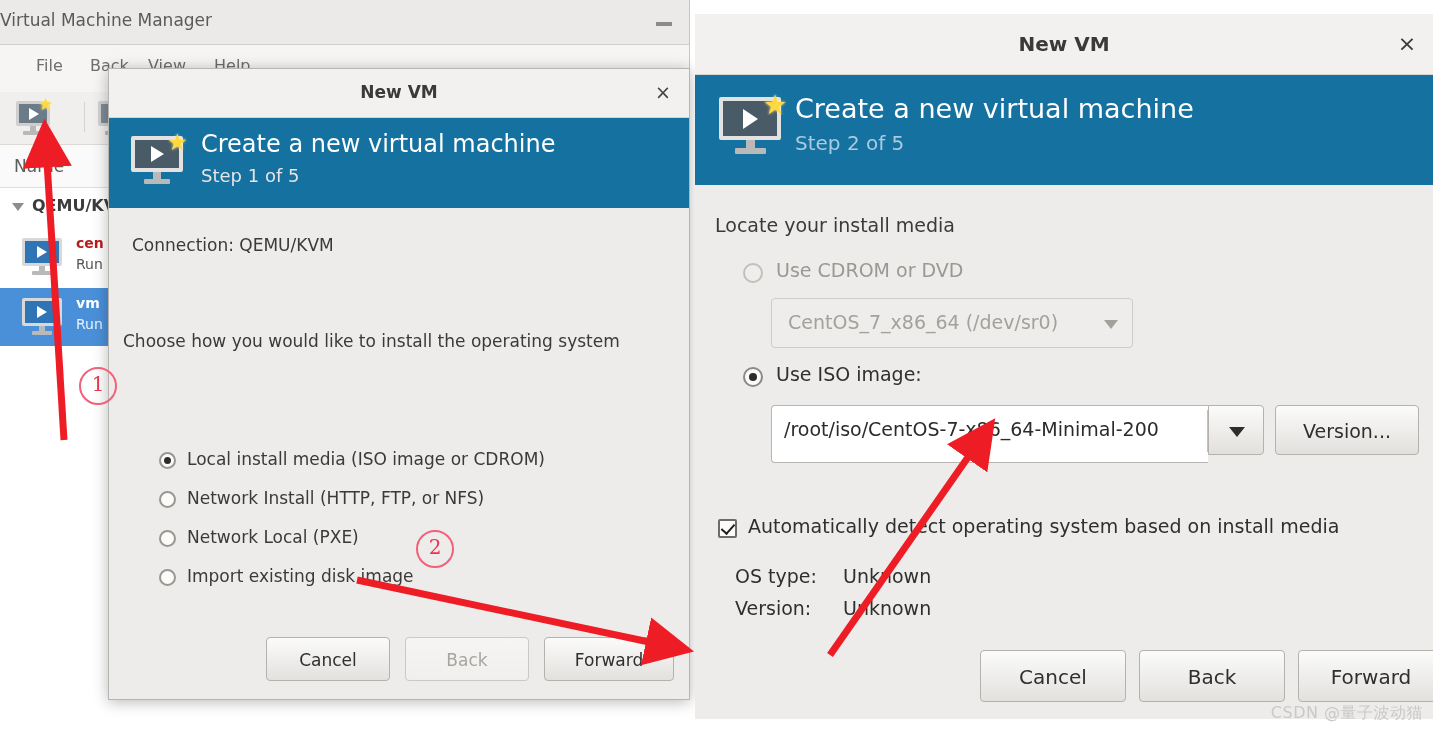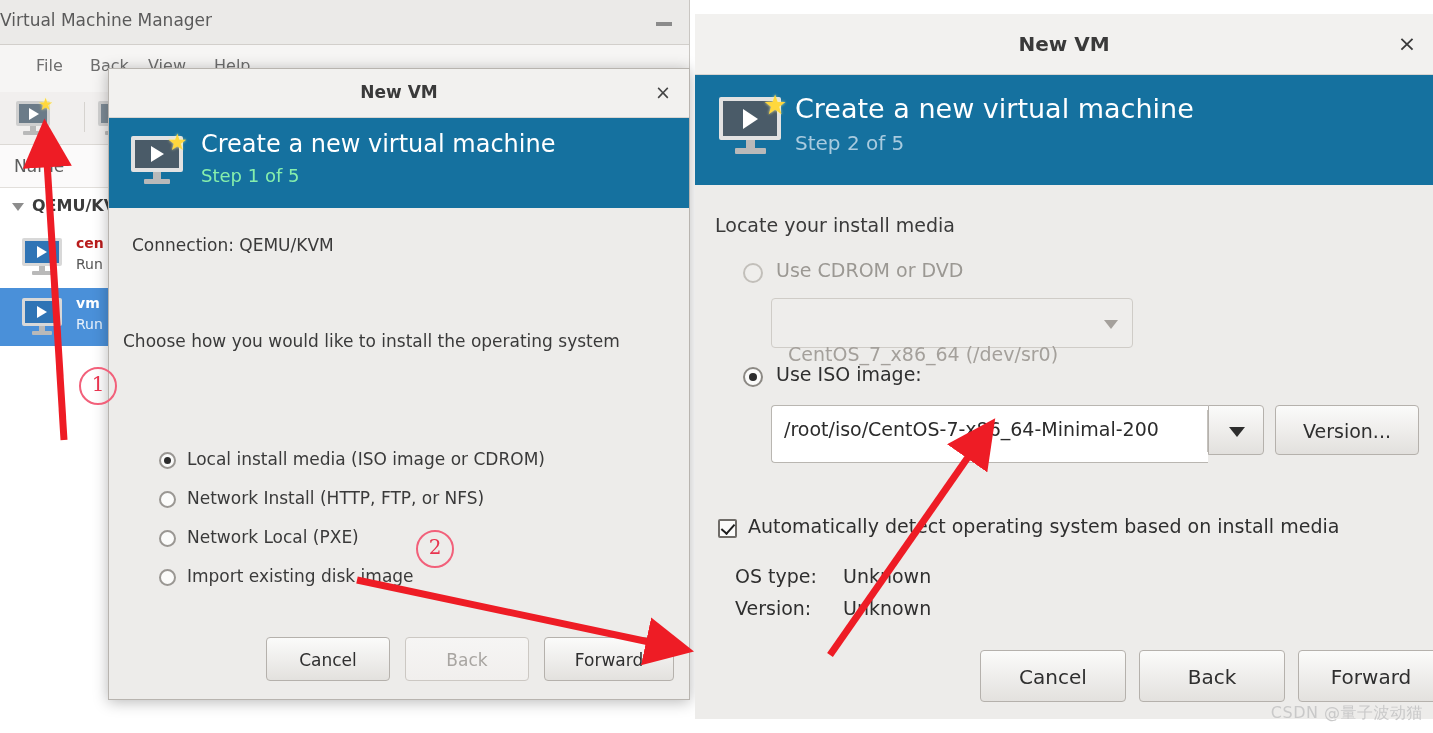--- a/index.html
+++ b/index.html
@@ -64,21 +64,21 @@
 
   
   #dlg1{position:absolute;left:108px;top:68px;width:580px;height:630px;background:#edecea;
       border:1px solid #b8b4af;box-shadow:0 2px 14px rgba(0,0,0,.28);}
   #dlg1-title{position:absolute;left:0;top:0;width:580px;height:48px;background:#f2f1ef;border-bottom:1px solid #d8d5d1;}
   #dlg1-title .t{position:absolute;left:0;top:13px;width:580px;text-align:center;font-size:17px;font-weight:bold;color:#3a3a3a;}
   #dlg1-close{position:absolute;right:14px;top:11px;width:24px;height:24px;text-align:center;line-height:24px;font-size:19px;color:#444;}
 
   #dlg1-banner{position:absolute;left:0;top:49px;width:580px;height:90px;background:#15719f;}
   #dlg1-banner .h1{position:absolute;left:92px;top:12px;font-size:24px;color:#ffffff;}
-  #dlg1-banner .h2{position:absolute;left:92px;top:47px;font-size:18px;color:#86efac;}
+  #dlg1-banner .h2{position:absolute;left:92px;top:47px;font-size:18px;color:#e5e5e5;}
 
   #dlg1-body{position:absolute;left:0;top:140px;width:580px;height:470px;background:#edecea;}
   #conn-text{position:absolute;left:23px;top:26px;font-size:17px;color:#3a3a3a;}
   #choose-text{position:absolute;left:14px;top:122px;font-size:17px;color:#3a3a3a;}
 
   .radio-row{position:absolute;left:50px;font-size:17px;color:#3a3a3a;height:30px;}
   .radio-row .rb{position:absolute;left:0;top:3px;width:17px;height:17px;border:2px solid #9a9793;border-radius:50%;background:#fbfbfa;box-sizing:border-box;}
   .radio-row .rb.on::after{content:"";position:absolute;left:3px;top:3px;width:7px;height:7px;border-radius:50%;background:#2c2c2c;}
   .radio-row .lbl{position:absolute;left:28px;top:0;white-space:nowrap;}
   #r0{top:240px;} #r1{top:279px;} #r2{top:318px;} #r3{top:357px;}
@@ -105,21 +105,21 @@
 
   #dlg2-body{position:absolute;left:0;top:171px;width:738px;height:450px;}
   #locate-text{position:absolute;left:20px;top:29px;font-size:19px;color:#3a3a3a;}
 
   #r-cdrom{position:absolute;left:48px;top:74px;height:30px;font-size:19px;color:#9b9893;}
   #r-cdrom .rb{position:absolute;left:0;top:4px;width:20px;height:20px;border:2px solid #c2bfba;border-radius:50%;background:#efeeec;box-sizing:border-box;}
   #r-cdrom .lbl{position:absolute;left:33px;top:0;white-space:nowrap;}
 
   #cdrom-select{position:absolute;left:76px;top:113px;width:362px;height:50px;
       border:1px solid #cfccc7;border-radius:4px;background:#eeedeb;box-sizing:border-box;}
-  #cdrom-select .val{position:absolute;left:16px;top:12px;font-size:19px;color:#a4a09b;white-space:nowrap;margin-top:32px;}
+  #cdrom-select .val{position:absolute;left:16px;top:12px;font-size:19px;color:#a4a09b;white-space:nowrap;}
   #cdrom-select .arw{position:absolute;right:14px;top:21px;width:0;height:0;border-left:7px solid transparent;border-right:7px solid transparent;border-top:9px solid #a4a09b;}
 
   #r-iso{position:absolute;left:48px;top:178px;height:30px;font-size:19px;color:#2f2f2f;}
   #r-iso .rb{position:absolute;left:0;top:4px;width:20px;height:20px;border:2px solid #8c8984;border-radius:50%;background:#fbfbfa;box-sizing:border-box;}
   #r-iso .rb::after{content:"";position:absolute;left:4px;top:4px;width:8px;height:8px;border-radius:50%;background:#2c2c2c;}
   #r-iso .lbl{position:absolute;left:33px;top:0;white-space:nowrap;}
 
   #iso-input{position:absolute;left:76px;top:220px;width:437px;height:58px;background:#ffffff;
       border:1px solid #b9b6b1;border-right:none;border-radius:4px 0 0 4px;box-sizing:border-box;overflow:hidden;}
   #iso-input .val{position:absolute;left:12px;top:12px;font-size:19px;color:#2b2b2b;white-space:nowrap;}

